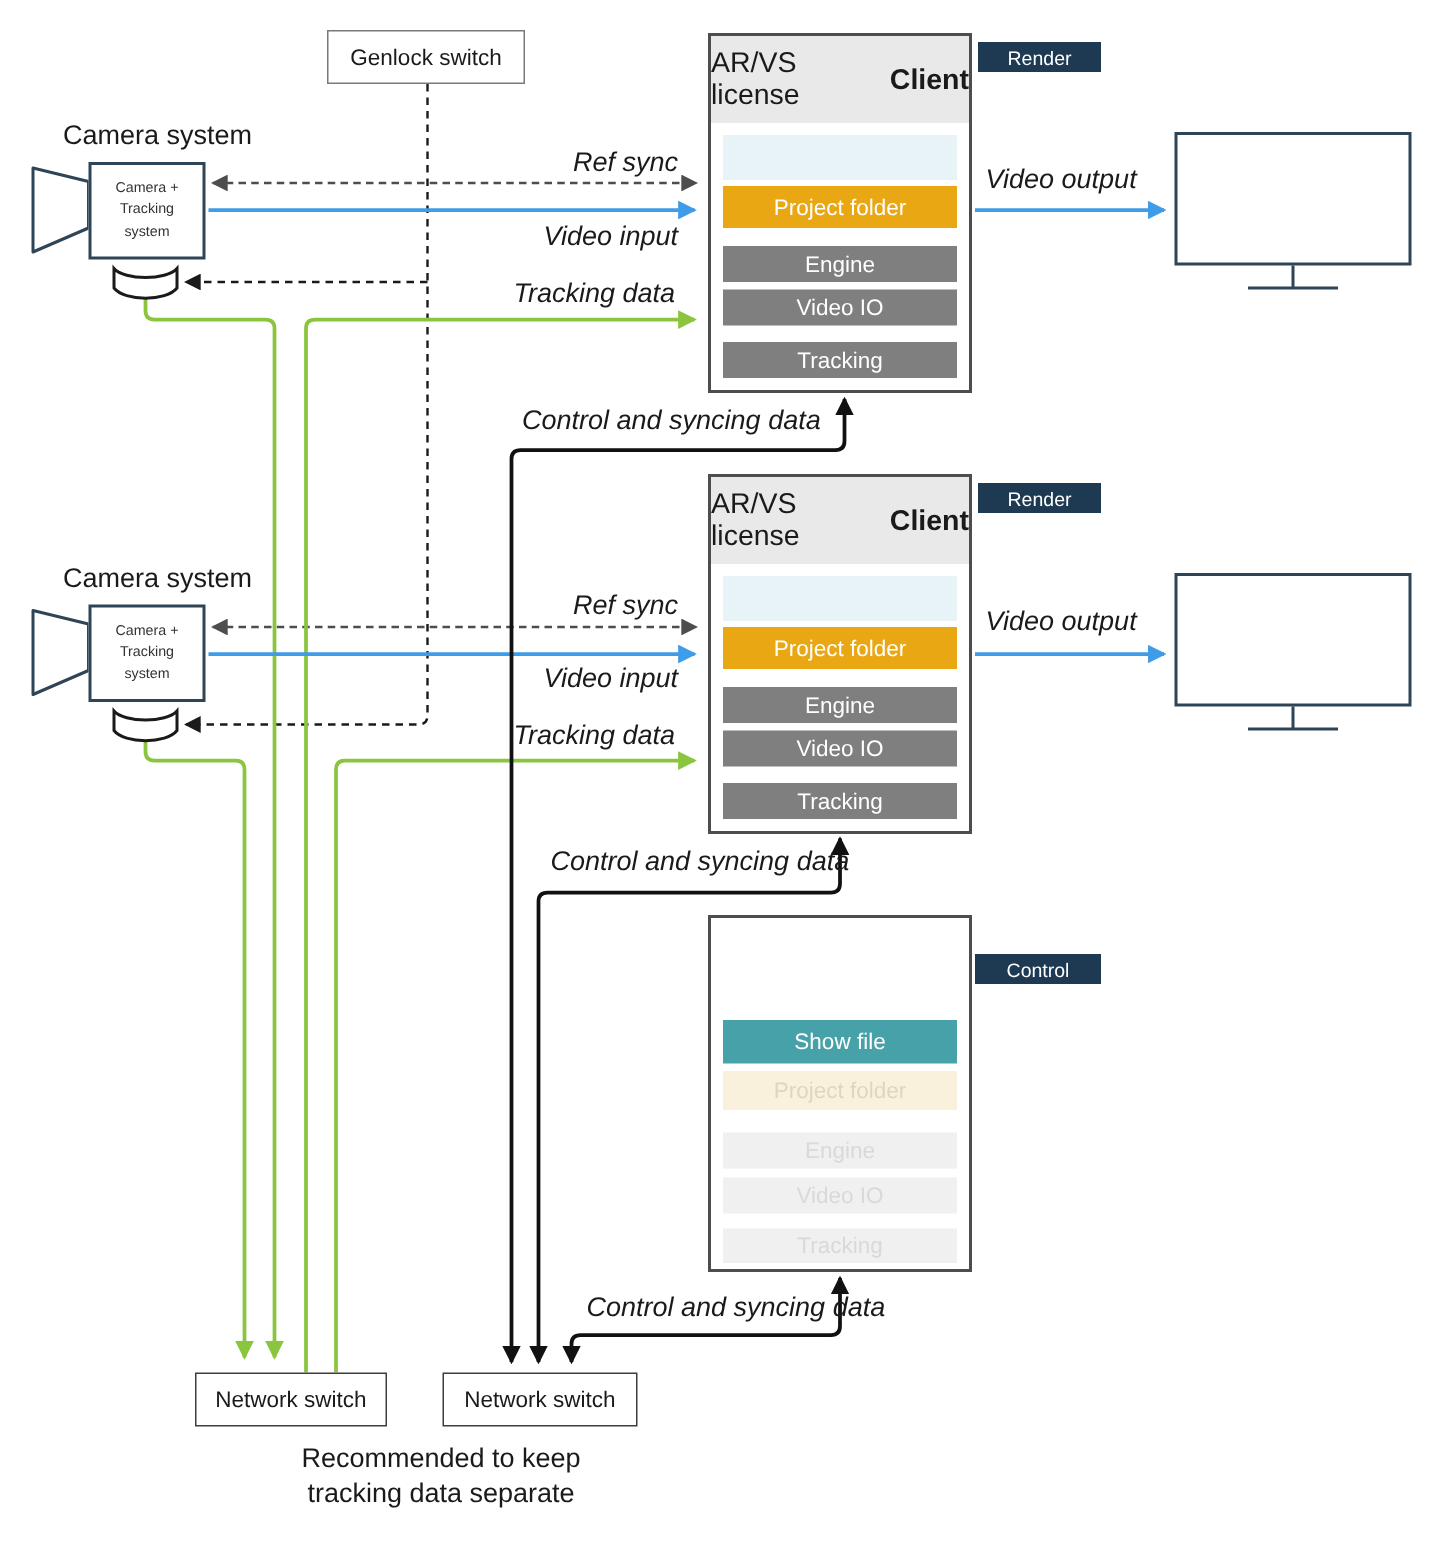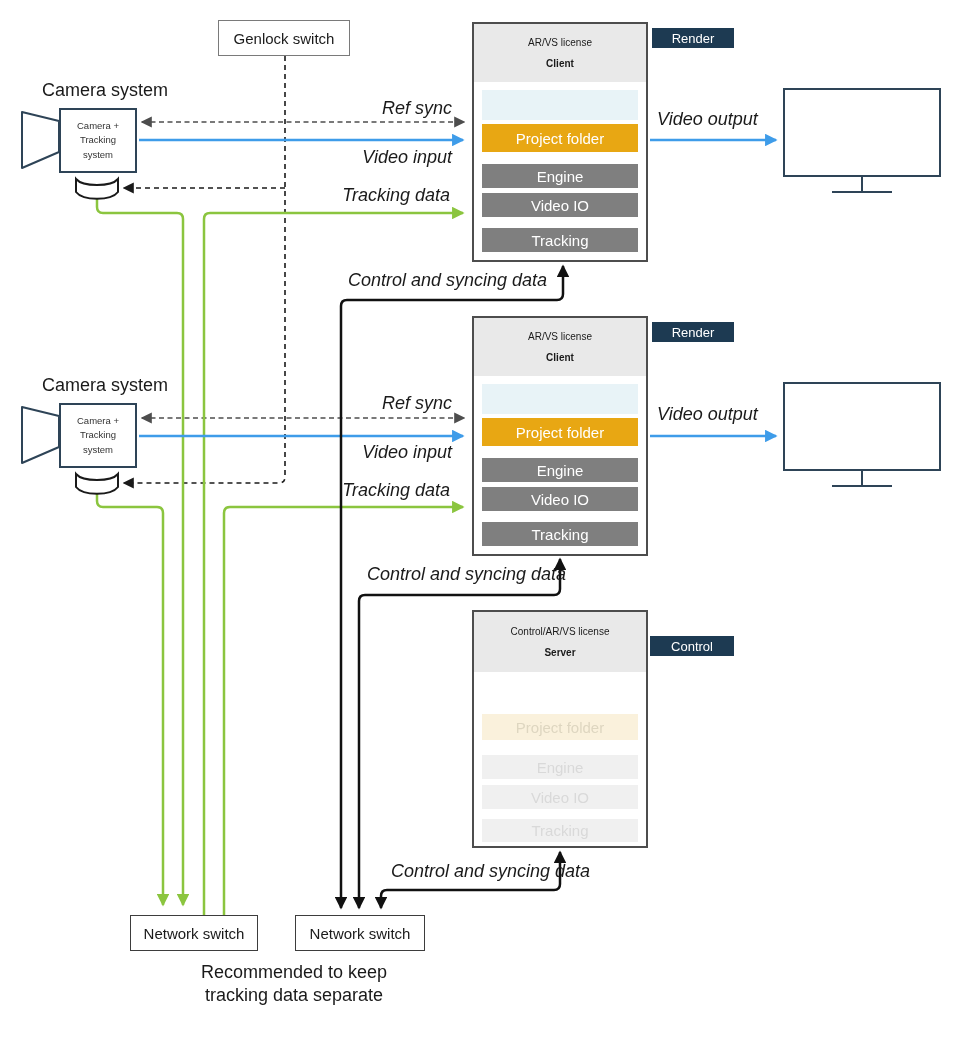--- a/index.html
+++ b/index.html
@@ -24,22 +24,22 @@
     position:absolute;box-sizing:border-box;background:#fff;border:2px solid #2e4457;
     display:flex;align-items:center;justify-content:center;text-align:center;
     font-size:9.5px;line-height:1.5;color:#333;
   }
 
   .stack{
     position:absolute;box-sizing:border-box;background:#fff;border:2px solid #4d4d4d;
   }
   .stack .hdr{
     position:absolute;left:0;top:0;width:100%;height:58px;background:#e9e9e9;
-    display:flex;flex-direction:column;align-items:center;justify-content:center;
-    font-size:10px;line-height:21px;
+    display:flex;flex-direction:row;align-items:center;justify-content:center;
+    font-size:19px;line-height:21px;
   }
   .stack .hdr .role{font-weight:bold;}
   .bar{
     position:absolute;left:8px;width:156px;display:flex;align-items:center;justify-content:center;
     font-size:15px;color:#fff;
   }
   .bar.slot{background:#e8f3f7;}
   .bar.orange{background:#e8a713;}
   .bar.gray{background:#7f7f7f;}
   .bar.teal{background:#46a2a8;}
@@ -142,24 +142,21 @@
   </div>
   <div class="bar slot" style="top:66px;height:30px;"></div>
   <div class="bar orange" style="top:100px;height:28px;">Project folder</div>
   <div class="bar gray" style="top:140px;height:24px;">Engine</div>
   <div class="bar gray" style="top:169px;height:24px;">Video IO</div>
   <div class="bar gray" style="top:204px;height:24px;">Tracking</div>
 </div>
 <div class="tag" style="left:652px;top:322px;width:82px;height:20px;">Render</div>
 
 <div class="stack" style="left:472px;top:610px;width:176px;height:238px;">
-  <div class="hdr" style="height:60px;">
-    <span>Control/AR/VS license</span>
-    <span class="role">Server</span>
-  </div>
+  <div class="bar teal" style="top:68px;height:29px;">Show file</div>
   <div class="bar faded-orange" style="top:102px;height:26px;">Project folder</div>
   <div class="bar faded-gray" style="top:143px;height:24px;">Engine</div>
   <div class="bar faded-gray" style="top:173px;height:24px;">Video IO</div>
   <div class="bar faded-gray" style="top:207px;height:23px;">Tracking</div>
 </div>
 <div class="tag" style="left:650px;top:636px;width:84px;height:20px;">Control</div>
 
 <div class="monitor" style="left:783px;top:88px;width:158px;height:89px;"></div>
 <div class="mstandv" style="left:861px;top:177px;"></div>
 <div class="mstandb" style="left:832px;top:191px;"></div>

